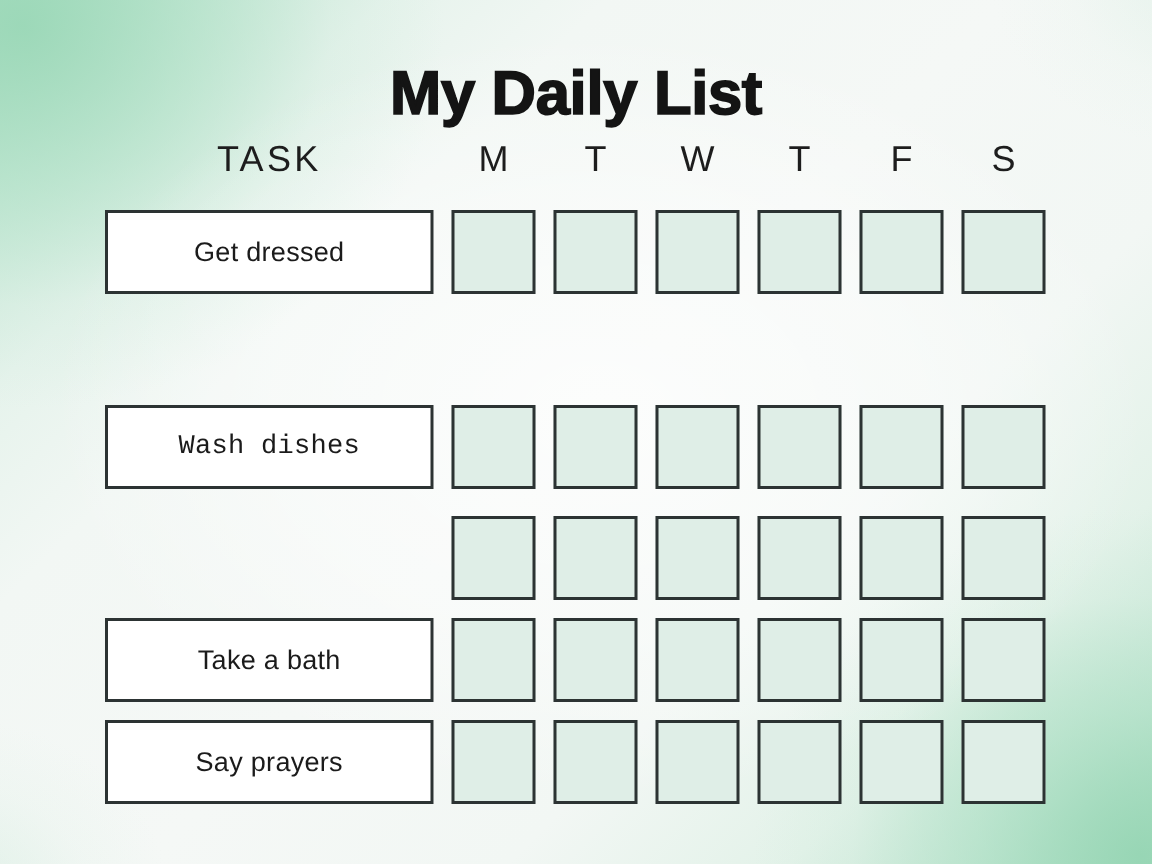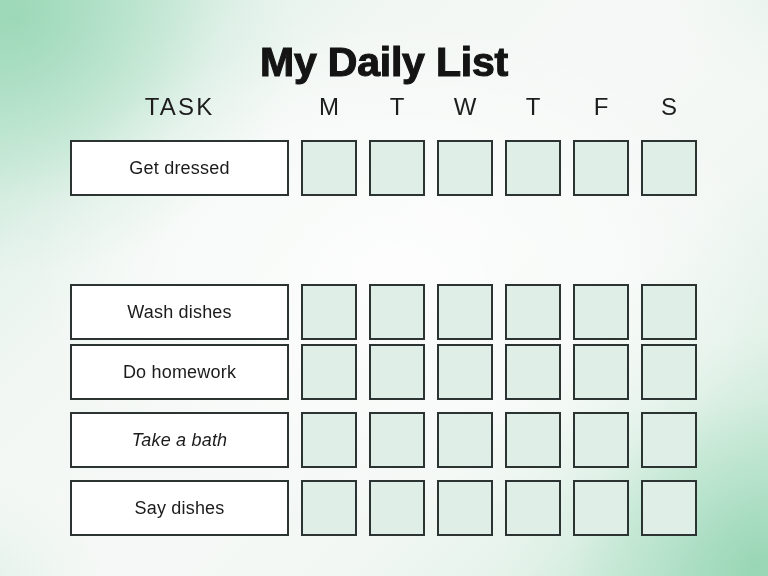--- a/index.html
+++ b/index.html
@@ -184,56 +184,53 @@
         <div class="task-box">
           <span class="task-label">Get dressed</span>
         </div>
         <div class="check-box" style="left: 301px;"></div>
         <div class="check-box" style="left: 369px;"></div>
         <div class="check-box" style="left: 437px;"></div>
         <div class="check-box" style="left: 505px;"></div>
         <div class="check-box" style="left: 573px;"></div>
         <div class="check-box" style="left: 641px;"></div>
       </div>
-      <div class="task-row" style="top: 284px;">
+      <div class="task-row" style="top: 270px; font-family: Liberation Mono, monospace;">
         <div class="task-box">
           <span class="task-label">Wash dishes</span>
         </div>
         <div class="check-box" style="left: 301px;"></div>
         <div class="check-box" style="left: 369px;"></div>
         <div class="check-box" style="left: 437px;"></div>
         <div class="check-box" style="left: 505px;"></div>
         <div class="check-box" style="left: 573px;"></div>
         <div class="check-box" style="left: 641px;"></div>
       </div>
       <div class="task-row" style="top: 344px;">
-        <div class="task-box">
-          <span class="task-label">Do homework</span>
-        </div>
-        <div class="check-box" style="left: 301px;"></div>
-        <div class="check-box" style="left: 369px;"></div>
-        <div class="check-box" style="left: 437px;"></div>
-        <div class="check-box" style="left: 505px;"></div>
-        <div class="check-box" style="left: 573px;"></div>
-        <div class="check-box" style="left: 641px;"></div>
-      </div>
-      <div class="task-row" style="top: 412px; font-style: italic;">
+        <div class="check-box" style="left: 301px;"></div>
+        <div class="check-box" style="left: 369px;"></div>
+        <div class="check-box" style="left: 437px;"></div>
+        <div class="check-box" style="left: 505px;"></div>
+        <div class="check-box" style="left: 573px;"></div>
+        <div class="check-box" style="left: 641px;"></div>
+      </div>
+      <div class="task-row" style="top: 412px;">
         <div class="task-box">
           <span class="task-label">Take a bath</span>
         </div>
         <div class="check-box" style="left: 301px;"></div>
         <div class="check-box" style="left: 369px;"></div>
         <div class="check-box" style="left: 437px;"></div>
         <div class="check-box" style="left: 505px;"></div>
         <div class="check-box" style="left: 573px;"></div>
         <div class="check-box" style="left: 641px;"></div>
       </div>
       <div class="task-row" style="top: 480px;">
         <div class="task-box">
-          <span class="task-label">Say dishes</span>
+          <span class="task-label">Say prayers</span>
         </div>
         <div class="check-box" style="left: 301px;"></div>
         <div class="check-box" style="left: 369px;"></div>
         <div class="check-box" style="left: 437px;"></div>
         <div class="check-box" style="left: 505px;"></div>
         <div class="check-box" style="left: 573px;"></div>
         <div class="check-box" style="left: 641px;"></div>
       </div>
     </div>
 

